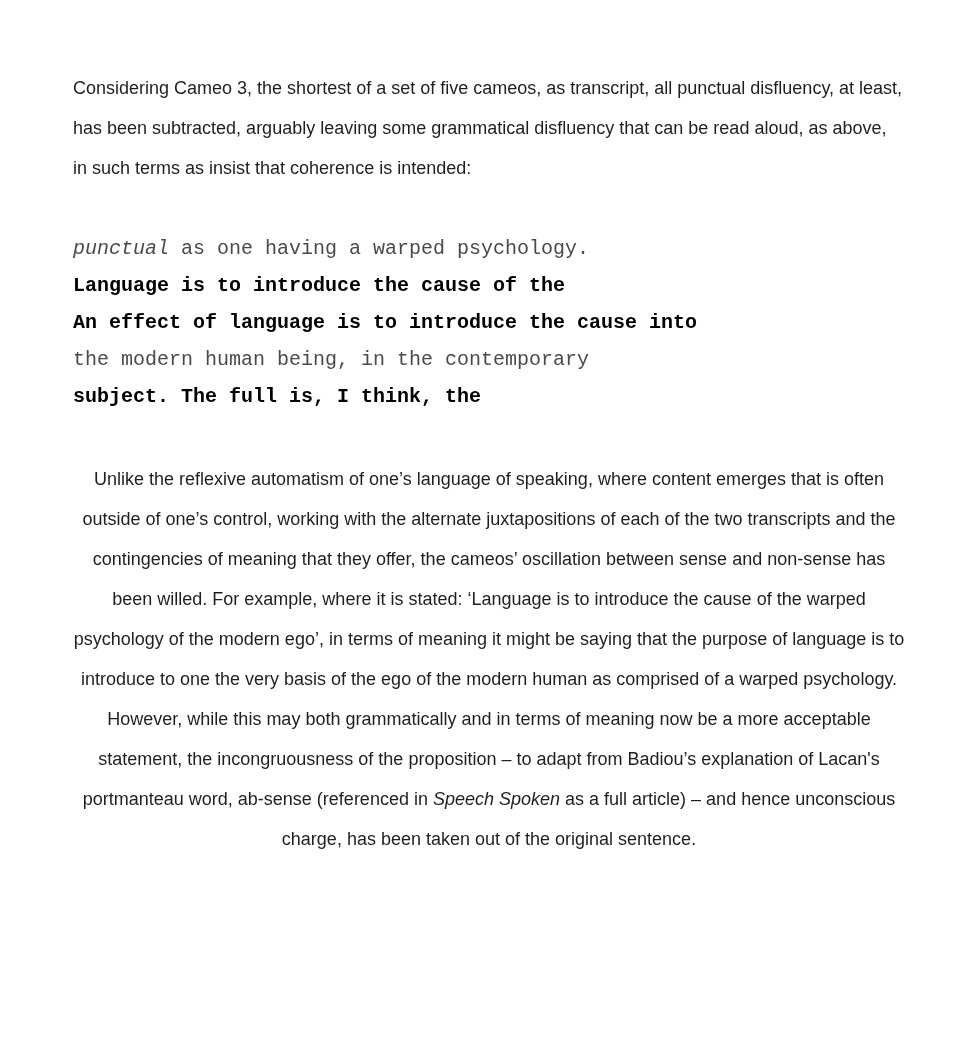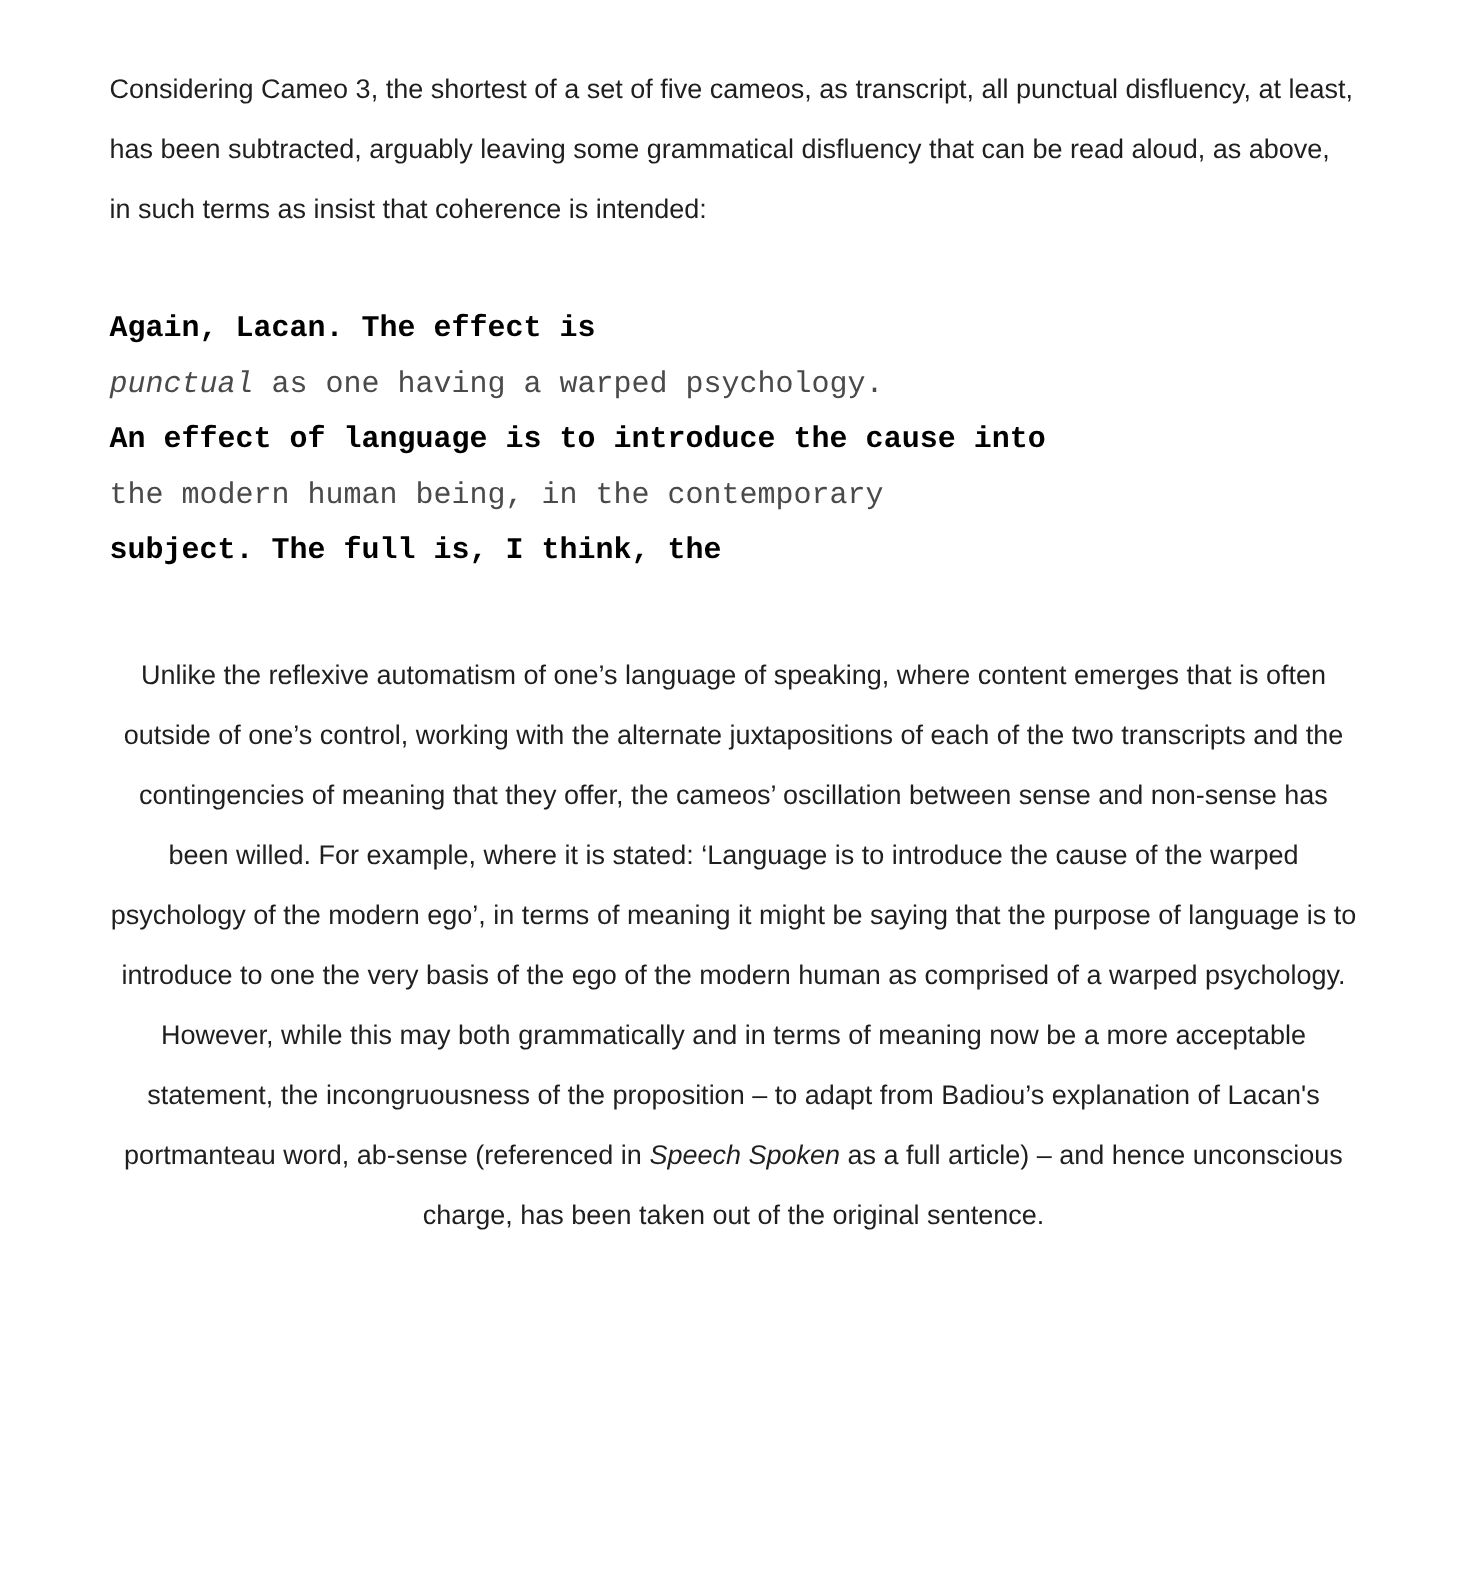--- a/index.html
+++ b/index.html
@@ -9,21 +9,21 @@
   body {
     width: 980px;
     height: 1056px;
     background: var(--bg, #ffffff);
     overflow: hidden;
   }
   .page {
     box-sizing: border-box;
     width: 822px;
     height: 1056px;
-    padding: 39px 75px 0 73px;
+    padding: 68px 75px 0 73px;
   }
   .body-par {
     margin: 0;
     width: 832px;
     font-family: "Liberation Sans", sans-serif;
     font-size: 18px;
     line-height: 40px;
     color: var(--body-text, #1f1f1f);
     text-align: left;
   }
@@ -58,22 +58,22 @@
   }
 </style>
 </head>
 <body>
 
 <main class="page">
 
   <p class="body-par">Considering Cameo 3, the shortest of a set of five cameos, as transcript, all punctual disfluency, at least, has been subtracted, arguably leaving some grammatical disfluency that can be read aloud, as above, in such terms as insist that coherence is intended:</p>
 
   <div class="mono-block">
-      <div class="mono-line"><span class="seg-bold">Again, Lacan. The effect is</span></div>
       <div class="mono-line"><span class="seg-italic">punctual</span><span class="seg-regular"> as one having a warped psychology.</span></div>
+      <div class="mono-line"><span class="seg-bold">Language is to introduce the cause of the</span></div>
       <div class="mono-line"><span class="seg-bold">An effect of language is to introduce the cause into</span></div>
       <div class="mono-line"><span class="seg-regular">the modern human being, in the contemporary</span></div>
       <div class="mono-line"><span class="seg-bold">subject. The full is, I think, the</span></div>
     </div>
 
   <p class="body-par analysis"><span class="seg-regular">Unlike the reflexive automatism of one’s language of speaking, where content emerges that is often outside of one’s control, working with the alternate juxtapositions of each of the two transcripts and the contingencies of meaning that they offer, the cameos’ oscillation between sense and non-sense has been willed. For example, where it is stated: ‘Language is to introduce the cause of the warped psychology of the modern ego’, in terms of meaning it might be saying that the purpose of language is to introduce to one the very basis of the ego of the modern human as comprised of a warped psychology. However, while this may both grammatically and in terms of meaning now be a more acceptable statement, the incongruousness of the proposition – to adapt from Badiou’s explanation of Lacan's portmanteau word, ab-sense (referenced in </span><span class="seg-italic">Speech Spoken</span><span class="seg-regular"> as a full article) – and hence unconscious charge, has been taken out of the original sentence.</span></p>
 
 </main>
 
 </body></html>

